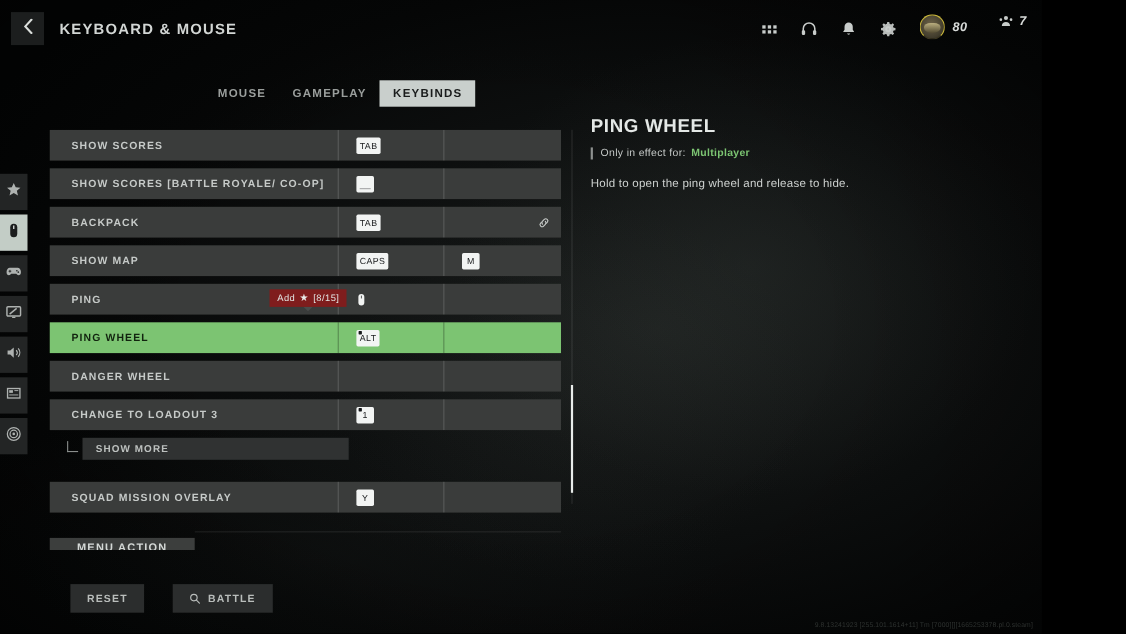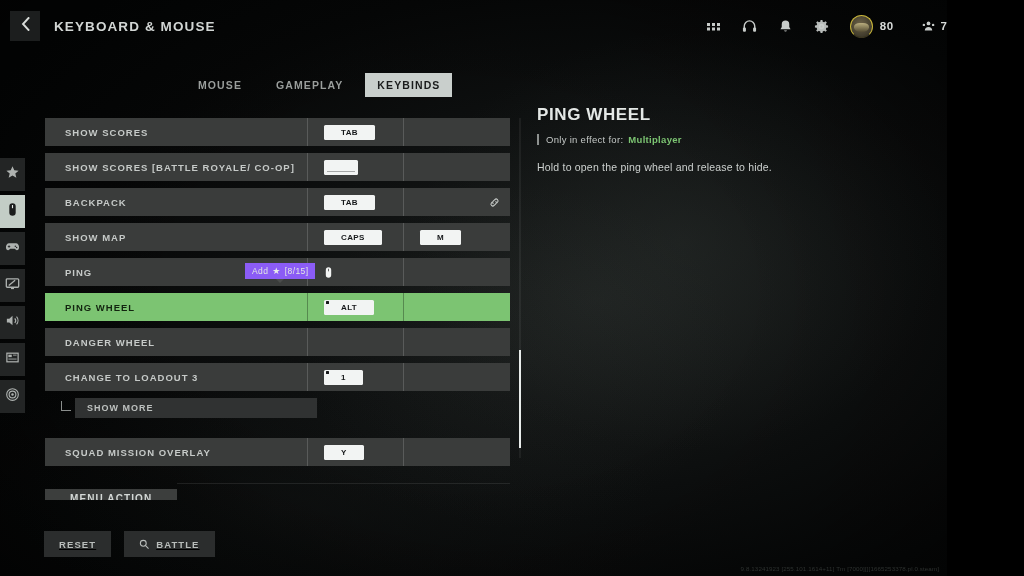--- a/index.html
+++ b/index.html
@@ -42,22 +42,22 @@
     display: flex; align-items: center; justify-content: center;
     cursor: pointer;
   }
   .back-btn svg { width: 11px; height: 14px; }
   .page-title {
     margin-left: 14px;
     font-size: 13.5px; letter-spacing: 1.1px;
     color: #d2d6d4; font-weight: 700;
   }
   .header-right {
-    margin-left: auto; 
-    display: flex; align-items: center; gap: 0px;
+    margin-left: auto; margin-right: 14px;
+    display: flex; align-items: flex-start; gap: 0px; font-style: italic;
   }
   .hicon {
     width: 24px; height: 26px;
     display: flex; align-items: center; justify-content: center;
     margin: 0 6px;
     cursor: pointer;
     color: #c8ccca;
   }
   .hicon svg { width: 15px; height: 15px; }
   .avatar-wrap {
@@ -93,21 +93,21 @@
     display: flex; align-items: center; justify-content: center;
     cursor: pointer;
     color: #aeb2b0;
   }
   .rail-item.active { background-color: #c3cdc6; color: #1b1d1d; }
   .rail-item svg { width: 15px; height: 15px; }
 
   
   .tabs {
     position: absolute; left: 186px; top: 73px;
-    display: flex; gap: 10px; z-index: 10; text-align: right;
+    display: flex; gap: 0px; z-index: 10; text-align: right;
   }
   .tab {
     padding: 6px 12px 6px;
     font-size: 10.5px; letter-spacing: 1.1px; font-weight: 700;
     color: #9a9e9c; cursor: pointer;
     background: transparent;
   }
   .tab.active { background: #c9cfcc; color: #1a1c1c; }
 
   
@@ -139,41 +139,41 @@
   }
   .bind-col {
     width: 96px; height: 28px;
     border-left: 1px solid rgba(255,255,255,0.16);
     display: flex; align-items: center; padding-left: 16px;
   }
   .row.selected .bind-col { border-left-color: rgba(0,0,0,0.30); }
   .keycap {
     min-width: 16px; height: 15px;
     background: #f2f4f3; color: #16181a;
-    font-size: 8px; font-weight: 700; letter-spacing: .4px;
+    font-size: 8px; font-weight: 400; letter-spacing: .4px;
     display: flex; align-items: center; justify-content: center;
-    padding: 0 17px; border-radius: 1.5px;
+    padding: 0 3px; border-radius: 1.5px;
     position: relative;
   }
   .keycap.mod::before {
     content: ""; position: absolute; left: 1.5px; top: 1.5px;
     width: 3px; height: 3px; background: #16181a; border-radius: 0.5px;
   }
   .keycap.blank { width: 14px; }
   .keycap.blank::after {
     content: ""; position: absolute; left: 3px; right: 3px; bottom: 3px;
     height: 1px; background: #16181a; opacity:.35;
   }
   .mouse-icon { color: #f2f4f3; display: flex; }
   .mouse-icon svg { width: 9px; height: 13px; }
 
   
   .tooltip {
     position: absolute; left: 200px; top: 5px;
-    background: #8b5cf6;
+    background: #7f1d1d;
     padding: 3px 7px;
     font-size: 8.5px; color: #e2e6e4; letter-spacing: .4px;
     display: flex; align-items: flex-end; gap: 4px;
     white-space: nowrap;
     z-index: 8;
   }
   .tooltip::after {
     content: ""; position: absolute; left: 50%; bottom: -4px; margin-left: -4px;
     border-left: 4px solid transparent; border-right: 4px solid transparent;
     border-top: 4px solid #4a4c4b;
@@ -242,22 +242,22 @@
   }
   .detail-sub-text { font-size: 9.5px; color: #c4c8c6; letter-spacing: .3px; }
   .detail-sub-val { font-size: 9.5px; color: #7cc472; font-weight: 700; letter-spacing: .3px; }
   .detail-desc {
     margin-top: 16px;
     font-size: 10.5px; color: #cdd1cf; letter-spacing: .2px;
   }
 
   
   .footer {
-    position: absolute; left: 44px; bottom: 19px;
-    display: flex; gap: 13px; z-index: 10; text-decoration: underline;
+    position: absolute; left: 64px; bottom: 19px;
+    display: flex; gap: 26px; z-index: 10;
   }
   .fbtn {
     height: 26px; padding: 0 15px;
     background: #2b2d2d;
     display: flex; align-items: center; gap: 7px;
     font-size: 9.5px; letter-spacing: 1.1px; font-weight: 700;
     color: #b9bdbb; cursor: pointer;
   }
   .fbtn svg { width: 10px; height: 10px; }
   .build {

